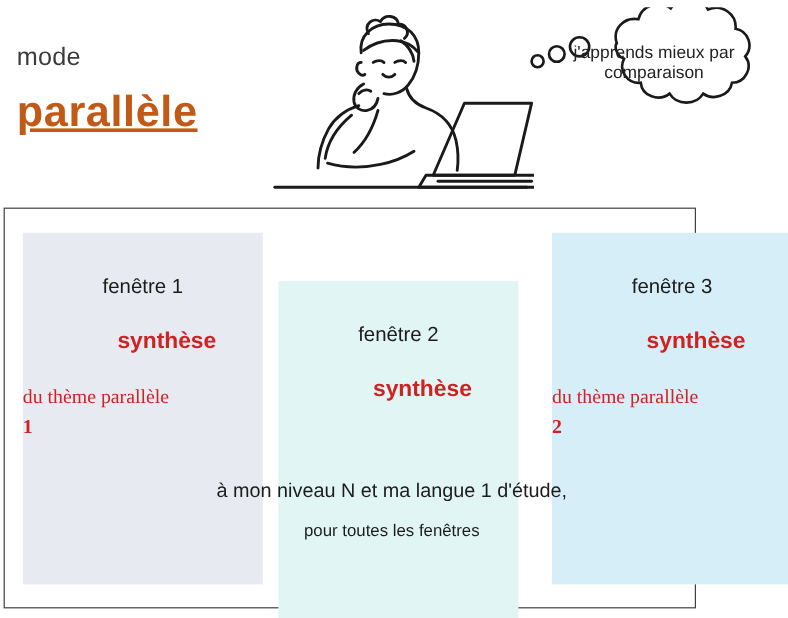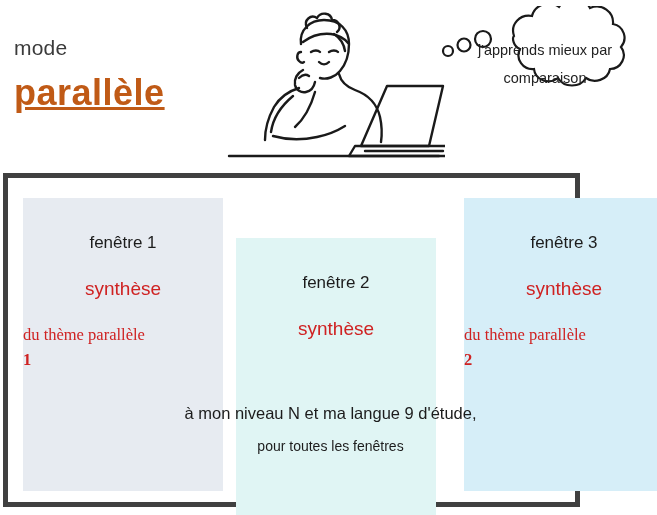--- a/index.html
+++ b/index.html
@@ -58,31 +58,31 @@
     height: 130px;
   }
   #bubble-text {
     position: absolute;
     left: 470px;
     top: 36px;
     width: 150px;
     text-align: center;
     font-size: 14.5px;
     color: #222;
-    line-height: 28px;
+    line-height: 17px;
   }
 
   
   #panel {
     position: absolute;
     left: 3px;
     top: 173px;
     width: 577px;
     height: 334px;
-    border: 5px solid #404040;
+    border: 1px solid #404040;
     background: #ffffff;
     box-sizing: border-box;
   }
 
   .column {
     position: absolute;
     top: 20px;
     width: 200px;
     height: 293px;
     box-sizing: border-box;
@@ -100,22 +100,23 @@
     font-size: 17px;
     color: #1c1c1c;
   }
   .col-synth {
     position: absolute;
     top: 80px;
     left: 0;
     width: 100%;
     text-align: center;
     font-size: 19px;
-    font-weight: normal;
+    font-weight: bold;
     color: #cf2222;
+    padding-left: 20px;
   }
   .col-sub {
     position: absolute;
     top: 124px;
     left: 0;
     width: 100%;
     text-align: left;
     font-size: 16.5px;
     color: #cf2222;
     line-height: 25px;
@@ -230,15 +231,15 @@
 
   <div class="column" id="col-3" style="background: rgb(214, 238, 248); margin-left: 15px;">
     <div class="col-title">fenêtre 3</div>
     <div class="col-synth">synthèse</div>
     <div class="col-sub">
       <span>du thème parallèle</span><br>
       <b>2</b>
     </div>
   </div>
 
-  <div id="footer-line-1">à mon niveau N  et ma langue 9 d'étude,</div>
+  <div id="footer-line-1">à mon niveau N  et ma langue 1 d'étude,</div>
   <div id="footer-line-2">pour toutes les fenêtres</div>
 </div>
 
 </body></html>

